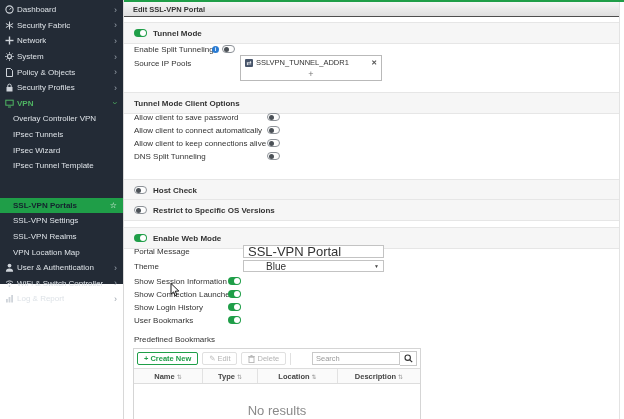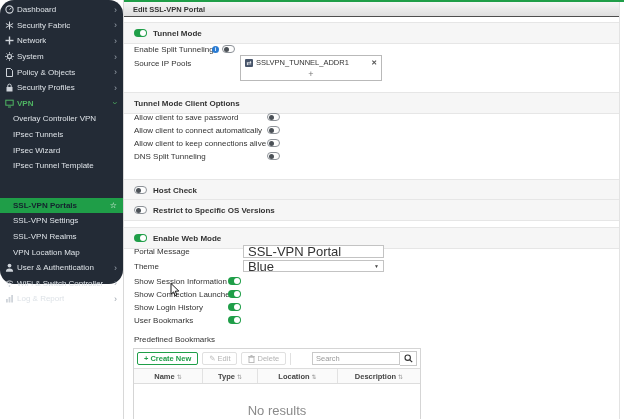--- a/index.html
+++ b/index.html
@@ -1,19 +1,19 @@
 <!DOCTYPE html>
 <html><head>
 <meta charset="utf-8">
 <style>
   html,body{margin:0;padding:0;background:#fff;}
   .screen{position:relative;width:624px;height:419px;overflow:hidden;
           font-family:"Liberation Sans",sans-serif;background:#fff;-webkit-font-smoothing:antialiased;}
   
-  .sidebar{position:absolute;left:0;top:0;width:123px;height:284px;background:#232b36;padding-top:2px;box-sizing:border-box;border-radius:14px;}
+  .sidebar{position:absolute;left:0;top:0;width:123px;height:284px;background:#232b36;padding-top:2px;box-sizing:border-box;}
   .sb-row{position:relative;display:flex;align-items:center;height:15.6px;padding:0 4px 0 4px;box-sizing:border-box;cursor:default;}
   .sb-ic{width:11px;display:inline-flex;justify-content:center;margin-right:2px;flex:0 0 11px;}
   .sb-ic svg{display:block;}
   .sb-lab{font-size:8px;color:#dde2e7;white-space:nowrap;overflow:hidden;}
   .sb-row.child{padding-left:13px;}
   .sb-chev{margin-left:auto;color:#9aa3ad;font-size:9px;line-height:8px;padding-right:2px;}
   .sb-chev.down{transform:rotate(90deg);padding:0;margin-right:3px;}
   .sb-row.vpn .sb-lab{color:#4fb563;font-weight:bold;}
   .sb-row.vpn .sb-chev{color:#4fb563;}
   .sb-row.sel{background:#1f9e48;margin-top:24px;}
@@ -47,21 +47,21 @@
   .chip{display:flex;align-items:center;height:13px;padding:0 4px;gap:3px;}
   .chip-ic{width:8px;height:8px;background:#47546a;border-radius:1px;color:#fff;font-size:6px;line-height:8px;text-align:center;flex:0 0 8px;}
   .chip-name{font-size:7.5px;color:#333;white-space:nowrap;}
   .chip-x{margin-left:auto;color:#555;font-size:7px;font-weight:bold;cursor:pointer;}
   .pool-add{text-align:center;color:#777;font-size:9px;line-height:11px;cursor:pointer;}
   
   .tinput{position:absolute;left:119px;width:141px;height:13px;border:1px solid #c3c3c3;background:#fff;
           font-size:13px;color:#333;padding:0 0 0 4px;box-sizing:border-box;font-family:"Liberation Sans",sans-serif;}
   .tselect{position:absolute;left:119px;width:141px;height:12px;border:1px solid #c3c3c3;background:#fff;
            display:flex;align-items:center;box-sizing:border-box;cursor:pointer;}
-  .tselect .sval{font-size:13px;color:#333;padding-left:4px;}
+  .tselect .sval{font-size:10px;color:#333;padding-left:4px;margin-left:18px;}
   .tselect .sarrow{margin-left:auto;font-size:5px;color:#444;padding-right:4px;}
   
   .blabel{position:absolute;left:10px;top:335px;font-size:8px;color:#333;text-align:right;}
   .btable{position:absolute;left:9px;top:348px;width:288px;height:75px;border:1px solid #d5d5d5;background:#fff;box-sizing:border-box;}
   .toolbar{display:flex;align-items:center;height:19px;padding:0 3px;gap:4px;border-bottom:0;}
   .btn{display:inline-flex;align-items:center;gap:2px;height:13px;border-radius:2px;font-size:7.5px;
        padding:0 6px;box-sizing:border-box;background:#fff;cursor:pointer;white-space:nowrap;}
   .btn.create{border:1px solid #1f9e48;color:#1f9e48;font-weight:bold;}
   .btn.dis{border:1px solid #e0e0e0;color:#b3b3b3;cursor:default;}
   .tb-sep{width:1px;height:12px;background:#e0e0e0;}

